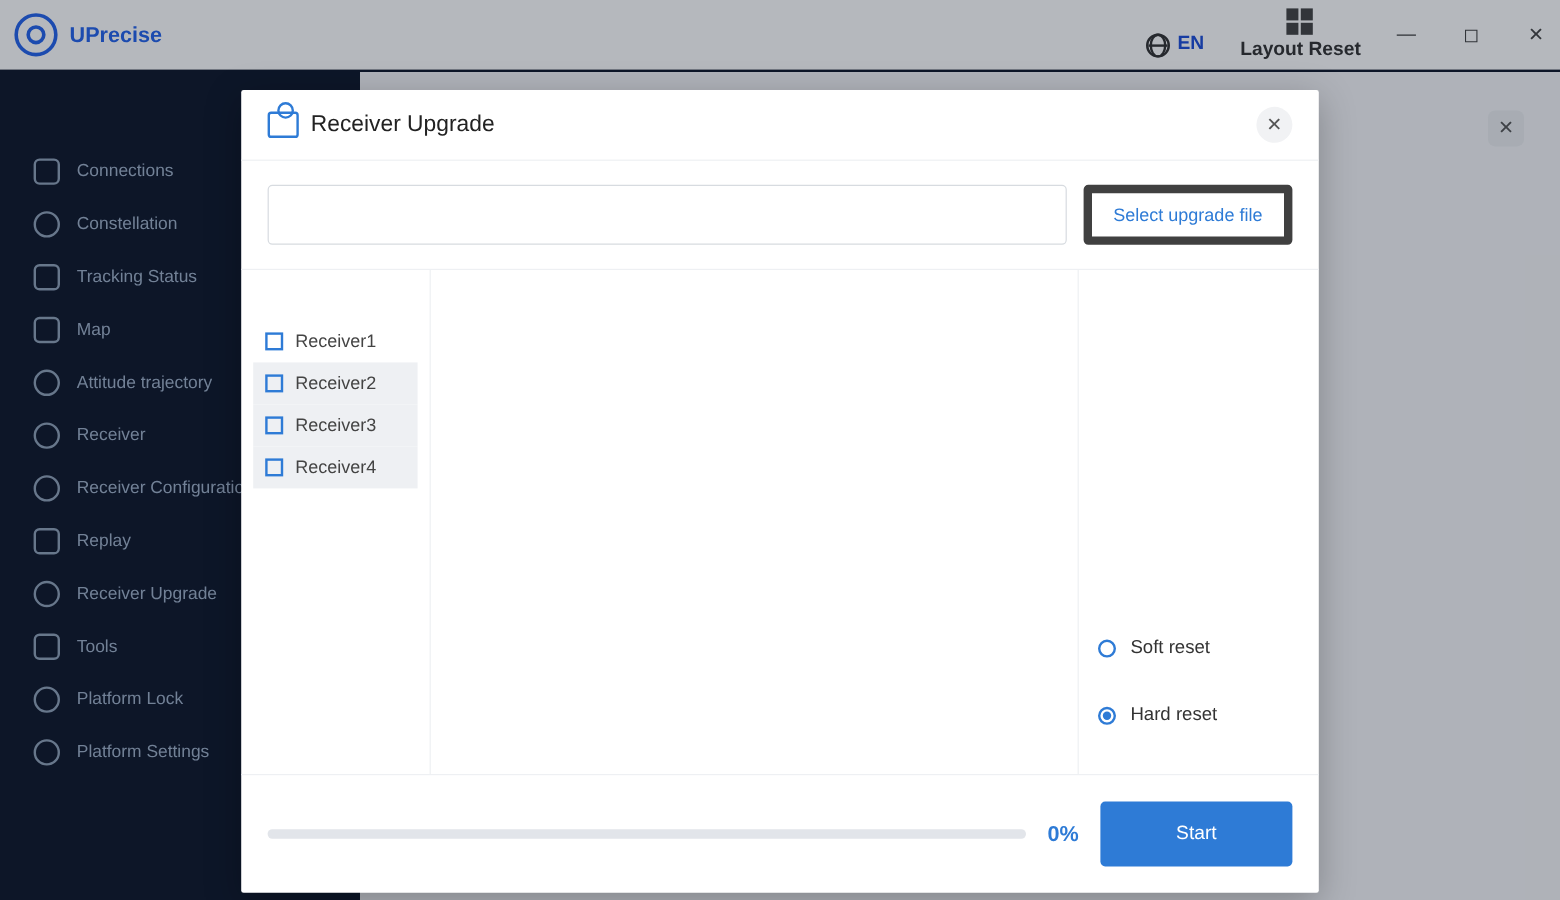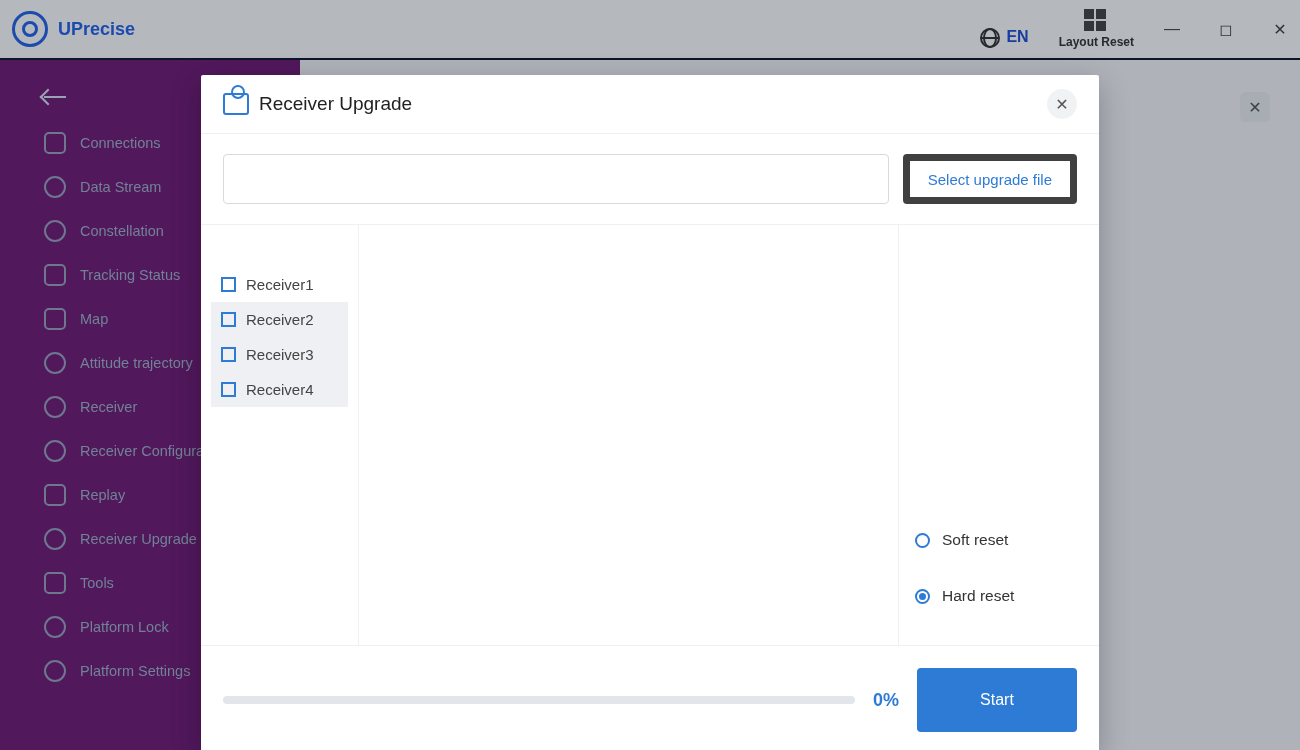--- a/index.html
+++ b/index.html
@@ -17,29 +17,29 @@
   width: 36px; height: 36px; border: 3px solid #2563eb; border-radius: 50%;
   position: relative; display:flex; align-items:center; justify-content:center;
 }
 .brand .logo:after{content:"";width:10px;height:10px;border:3px solid #2563eb;border-radius:50%;}
 .brand .name { color: #2563eb; font-weight: 700; font-size: 18px; }
 .title-right { display: flex; align-items: center; gap: 30px; }
 .lang { display: flex; align-items: flex-start; gap: 6px; color:#1d4ed8; font-weight:600;margin-top:18px;}
 .globe { width:20px;height:20px;border:2px solid #333;border-radius:50%;position:relative;}
 .globe:before{content:"";position:absolute;left:0;right:0;top:50%;border-top:2px solid #333;transform:translateY(-50%);}
 .globe:after{content:"";position:absolute;top:-2px;bottom:-2px;left:50%;width:10px;border:2px solid #333;border-radius:50%;transform:translateX(-50%);}
-.layout-reset { text-align:center; font-size:12px; font-weight:700; color:#333;}
+.layout-reset { text-align:center; font-size:16px; font-weight:700; color:#333;}
 .layout-reset .ico { display:flex; gap:2px; flex-wrap:wrap; width:24px; margin:0 auto 4px;}
 .layout-reset .sq{width:10px;height:10px;background:#444;}
 .winbtns { display:flex; gap: 38px; color:#444; font-size:16px; }
 .winbtn { width:16px; display:flex; align-items:center; justify-content:center; cursor:pointer; }
 
 .shell { display:flex; height: calc(100% - 60px); }
 .sidebar {
-  width: 300px; background: #701a75; color:#b9c9df; padding: 20px 16px;
+  width: 300px; background: #0f172a; color:#b9c9df; padding: 20px 0; text-align: right;
 }
 .back { padding: 0 28px 18px; color:#d7e1ef; font-size:20px; }
 .back .arrow{display:inline-block;width:22px;height:2px;background:#d7e1ef;position:relative;}
 .back .arrow:before{content:"";position:absolute;left:-2px;top:-5px;width:10px;height:10px;border-left:2px solid #d7e1ef;border-bottom:2px solid #d7e1ef;transform:rotate(45deg);}
 .nav-item {
   display:flex; align-items:center; gap:14px; padding: 11px 28px; font-size:14.5px;
   color:#9fb1c8;
 }
 .nav-item .nico{width:22px;height:22px;border:2px solid #9fb1c8;border-radius:5px;opacity:.9;}
 .nav-item .nico.round{border-radius:50%;}
@@ -73,21 +73,21 @@
 .m-right{width:200px;display:flex;flex-direction:column;justify-content:flex-end;padding:0 16px 40px;gap:22px;border-right:none;}
 .rx-item{display:flex;align-items:center;gap:10px;padding:9px 10px;color:#444;font-size:15px;text-align:center;}
 .rx-item.zebra{background:#eef0f3;}
 .chk{width:15px;height:15px;border:2px solid #2e7bd6;display:inline-block;}
 .reset-row{display:flex;align-items:center;gap:12px;color:#333;font-size:15.5px;margin-top:16px;}
 .radiobox{width:15px;height:15px;border:2.5px solid #2e7bd6;border-radius:50%;display:inline-block;position:relative;}
 .radiobox.sel:after{content:"";position:absolute;inset:2px;border-radius:50%;background:#2e7bd6;}
 .m-foot{display:flex;align-items:center;gap:18px;padding:22px;border-top:1px solid #eef0f3;}
 .progress{flex:1;height:8px;background:#e2e5ea;border-radius:4px;}
 .pct{color:#2e7bd6;font-weight:700;font-size:18px;}
-.startbtn{background:#2e7bd6;color:#fff;border-radius:4px;height:64px;width:160px;display:flex;align-items:center;justify-content:center;font-size:16px;cursor:pointer;}
+.startbtn{background:#2e7bd6;color:#fff;border-radius:4px;height:54px;width:160px;display:flex;align-items:center;justify-content:center;font-size:16px;cursor:pointer;}
 </style>
 </head>
 <body>
 
 <div class="titlebar">
   <div class="brand">
     <span class="logo"></span>
     <span class="name">UPrecise</span>
   </div>
   <div class="title-right">
@@ -111,24 +111,20 @@
     </div>
   </div>
 </div>
 
 <div class="shell">
   <div class="sidebar">
     <div class="back"><span class="arrow"></span></div>
     <div class="nav-item">
         <span class="nico"></span>
         <span>Connections</span>
-      </div>
-    <div class="nav-item">
-        <span class="nico round"></span>
-        <span>Data Stream</span>
       </div>
     <div class="nav-item">
         <span class="nico round"></span>
         <span>Constellation</span>
       </div>
     <div class="nav-item">
         <span class="nico"></span>
         <span>Tracking Status</span>
       </div>
     <div class="nav-item">

